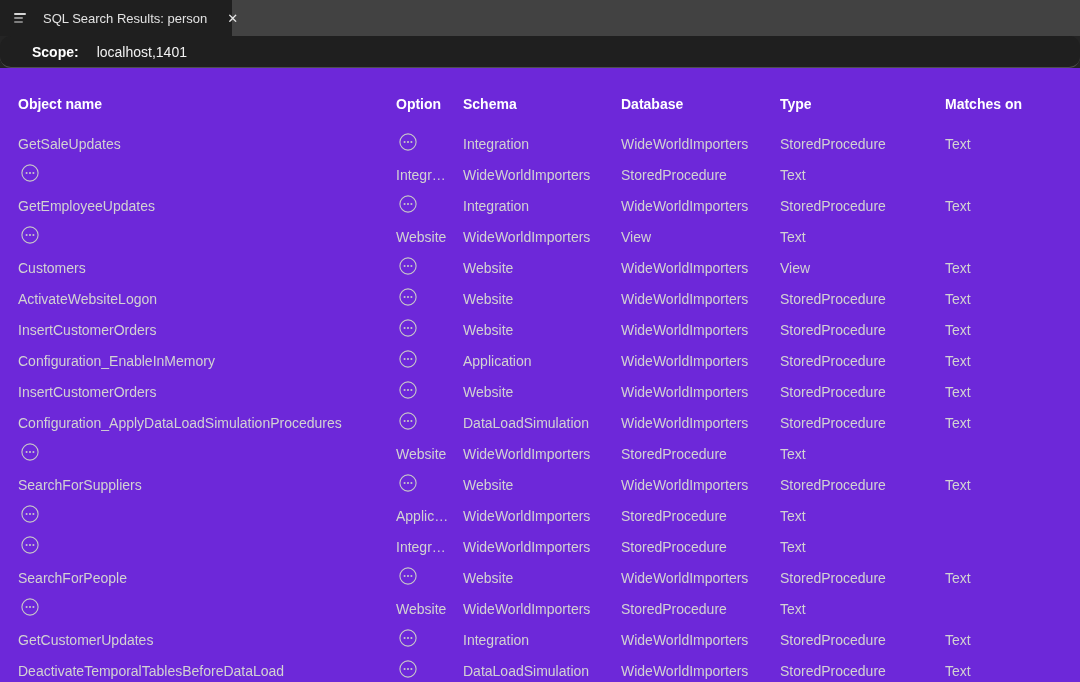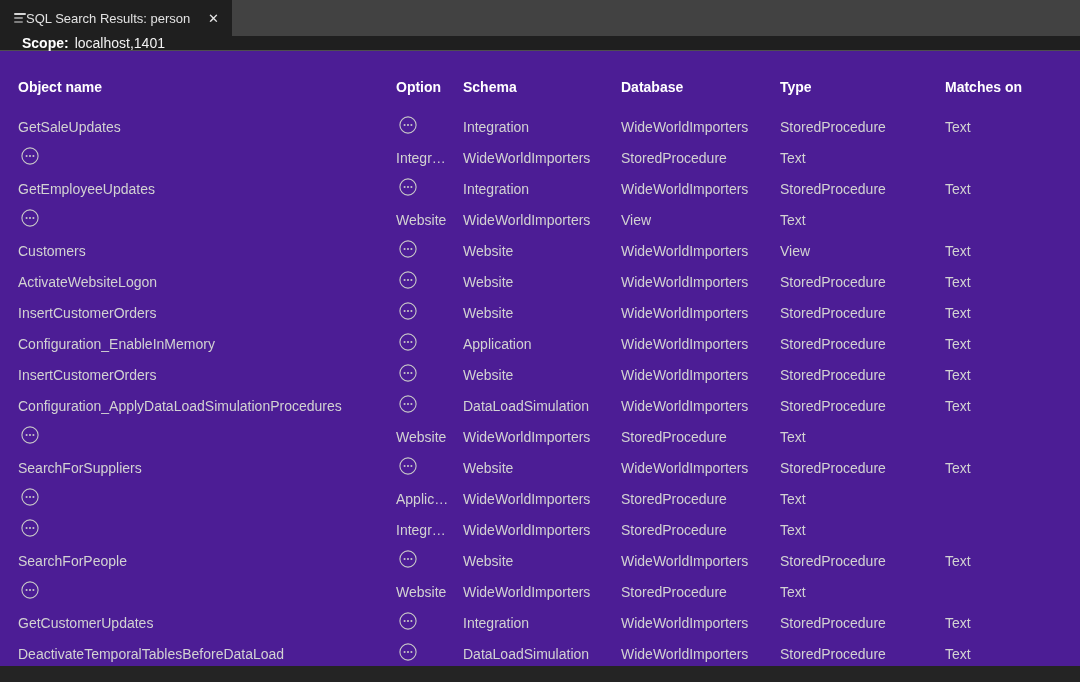--- a/index.html
+++ b/index.html
@@ -16,21 +16,21 @@
     background: #424242;
     display: flex;
     align-items: stretch;
   }
   .tab {
     width: 232px;
     background: #1f1f1f;
     display: flex;
     align-items: center;
     padding: 0 10px 0 14px;
-    gap: 0;
+    gap: 17px;
     cursor: pointer;
     flex-shrink: 0;
   }
   .tab-label {
     color: #e2e2e2;
     font-size: 13px;
     white-space: nowrap;
     flex: 1;
   }
   .list-icon {
@@ -49,35 +49,36 @@
     font-size: 13px;
     line-height: 1;
     padding: 2px 3px;
     cursor: pointer;
     border-radius: 3px;
   }
   .tab-strip-rest { flex: 1; }
 
   
   .scopebar {
-    height: 15px;
+    height: 32px;
     background: #1f1f1f;
     border-bottom: 1px solid #4e4e4e;
     display: flex;
     align-items: center;
-    padding-left: 22px;
+    padding-left: 32px;
     font-size: 14px;
     color: #ffffff;
+    border-radius: 11px;
   }
   .scope-label { font-weight: bold; margin-right: 6px; }
-  .scope-value { color: #f2f2f2; }
+  .scope-value { color: #f2f2f2; margin-left: 12px; }
 
   
   .content {
-    background: #4c1d95;
+    background: #6d28d9;
     padding: 22px 0 0 18px;
     height: 615px;
     overflow: hidden;
   }
   .grid-row {
     display: grid;
     grid-template-columns: 378px 67px 158px 159px 165px auto;
     align-items: center;
     height: 31px;
     font-size: 14px;

